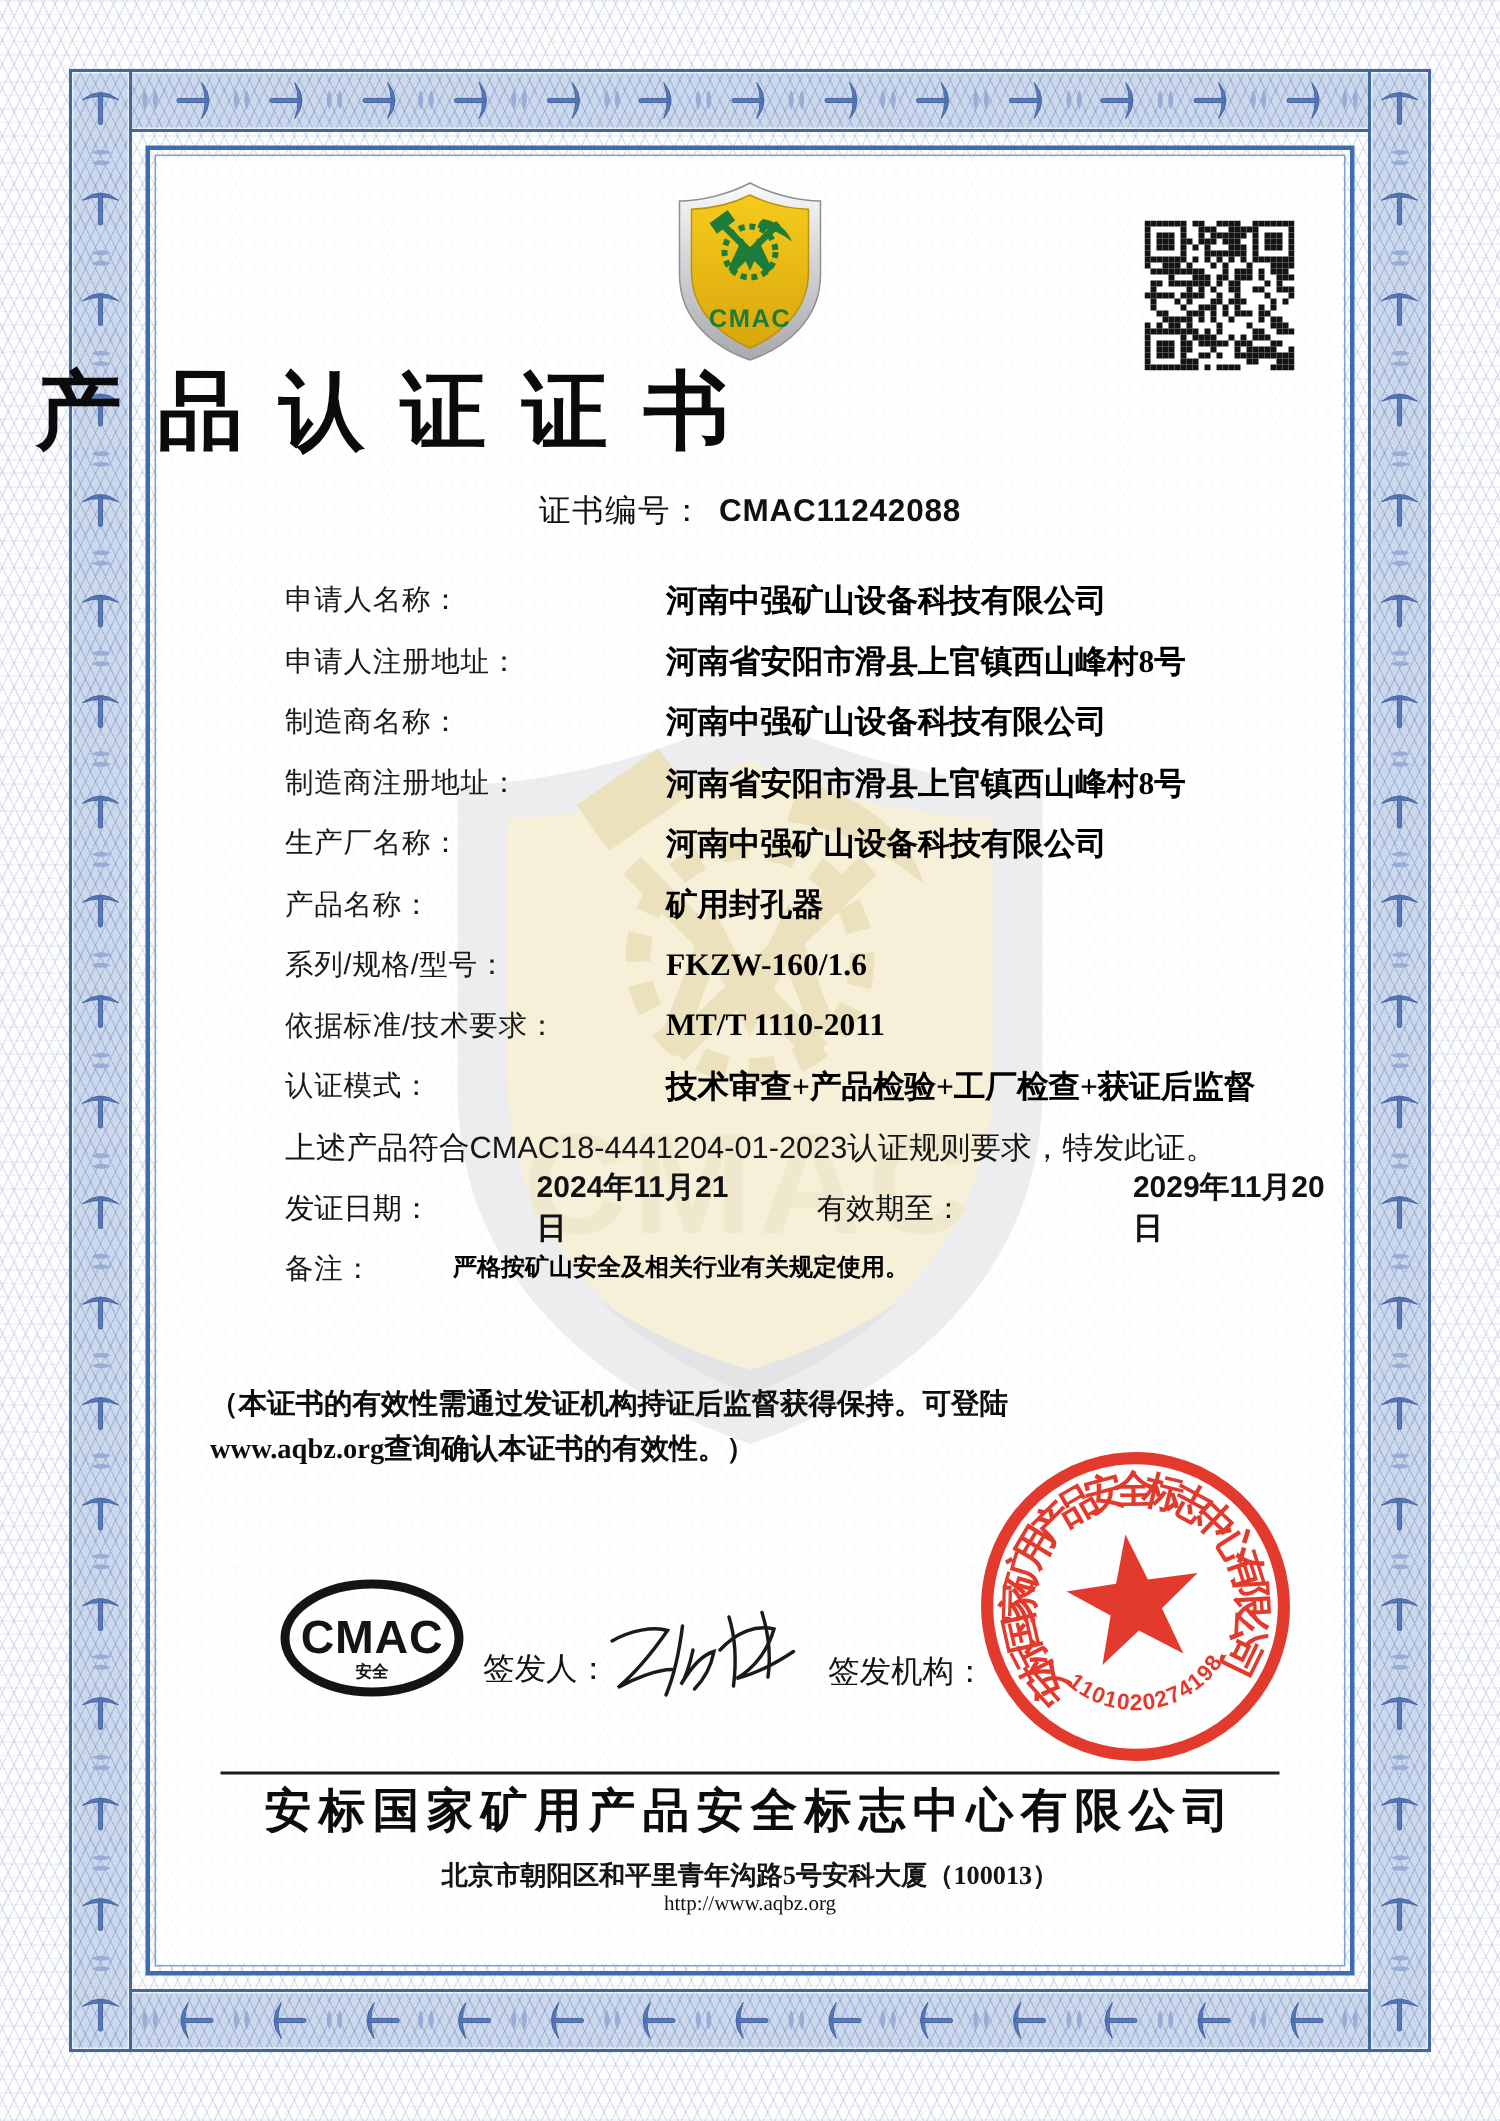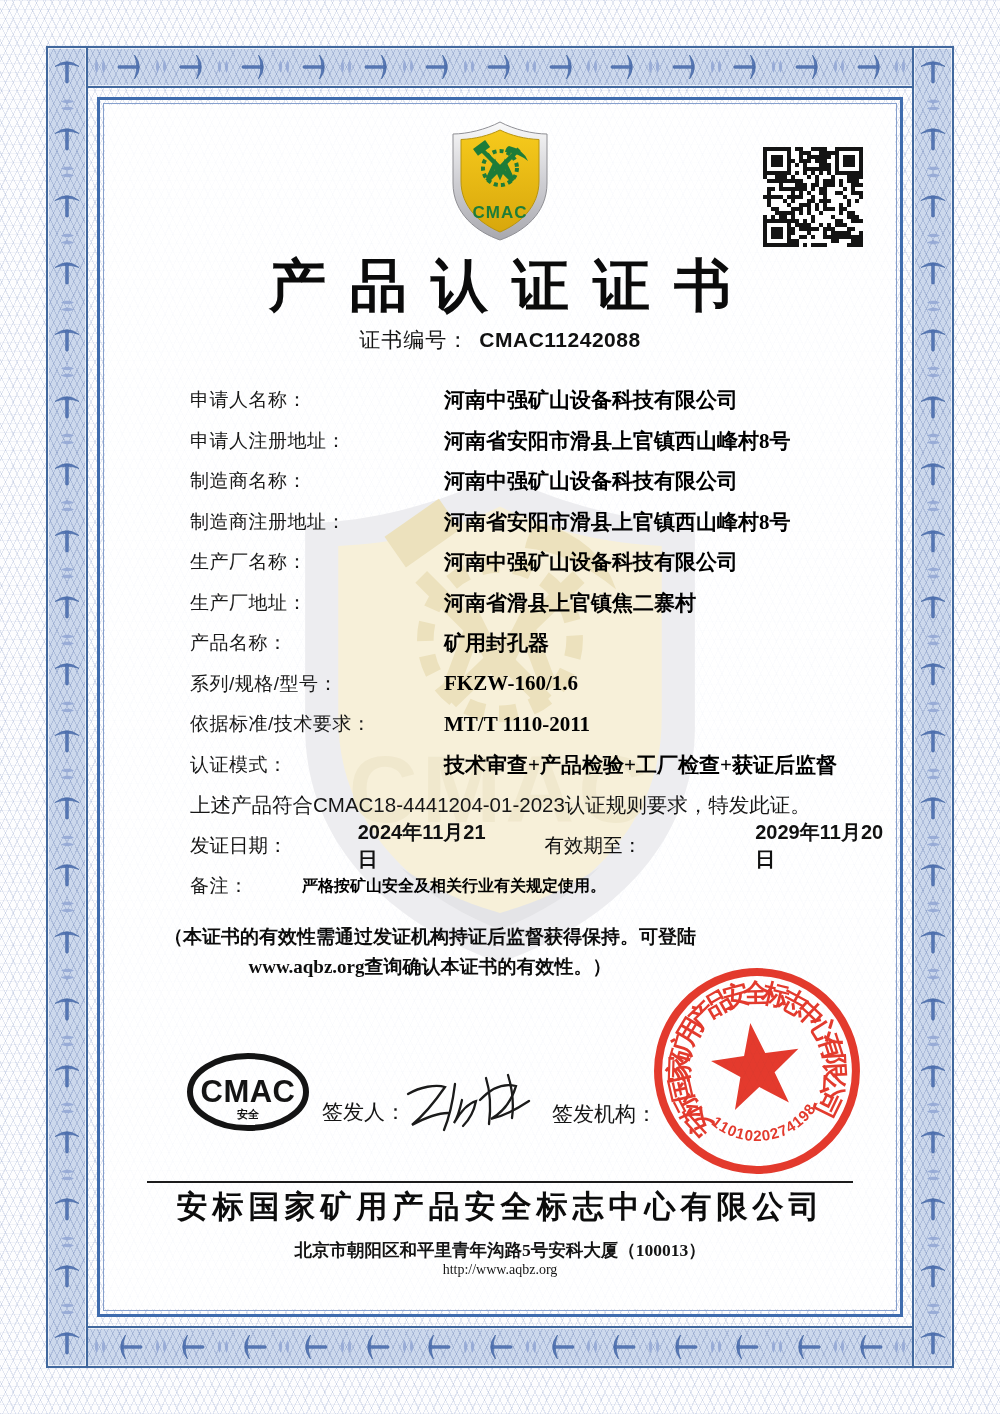--- a/index.html
+++ b/index.html
@@ -31,36 +31,36 @@
   .band-top .ic-pick{transform:rotate(90deg);}
   .band-bottom .ic-pick{transform:rotate(-90deg);}
   .band-left .ic-leaf,.band-right .ic-leaf{transform:rotate(90deg);}
   
   .frame-outer{position:absolute;left:97px;right:97px;top:97px;bottom:97px;border:3px solid #3f6cae;z-index:1;}
   .frame-inner{position:absolute;left:103px;right:103px;top:103px;bottom:103px;border:1px solid #86a0cd;z-index:1;}
   .content-bg{position:absolute;left:105px;right:105px;top:105px;bottom:105px;background:rgba(255,255,255,.87);z-index:1;}
   .wm{z-index:2;opacity:.95;}
   .fg{z-index:3;}
   
-  .cert-title{left:0;width:100%;top:248px;text-align:center;font-family:"Liberation Serif",serif;
+  .cert-title{left:0;width:100%;top:236px;text-align:left;font-family:"Liberation Serif",serif;
     font-weight:900;font-size:57px;letter-spacing:24px;padding-left:24px;box-sizing:border-box;color:#0b0b0b;}
   .certno-row{left:0;width:100%;top:326px;text-align:center;font-size:21px;}
   .certno-row .lab{letter-spacing:1px;}
   .certno-row .val{font-weight:700;margin-left:10px;letter-spacing:.5px;}
   
   .fields{left:190px;top:380px;width:706px;}
   .frow{display:flex;align-items:center;height:40.5px;gap:44px;}
   .flabel{width:210px;flex:none;font-size:19px;color:#191919;letter-spacing:.5px;}
   .flabel.narrow{width:68px;}
   .fvalue{font-family:"Liberation Serif",serif;font-weight:700;font-size:21px;color:#000;}
   .frow-plain{font-size:20.5px;color:#161616;}
   .dlabel{font-size:19.5px;}
   .dval{font-size:20px;font-weight:600;}
   
-  .note{left:140px;top:922px;width:580px;text-align:center;font-family:"Liberation Serif",serif;
+  .note{left:140px;top:922px;width:580px;text-align:left;font-family:"Liberation Serif",serif;
     font-weight:700;font-size:19px;line-height:30px;color:#0d0d0d;}
   
   .sign-label{font-size:21px;color:#151515;}
   
   .foot-line{left:147px;top:1181px;width:706px;height:2px;background:#1c1c1c;z-index:2;}
   .foot-company{left:0;width:100%;top:1186px;text-align:center;font-size:31px;font-weight:700;
     letter-spacing:5px;padding-left:1px;box-sizing:border-box;color:#0c0c0c;}
   .foot-address{left:0;width:100%;top:1238px;text-align:center;font-family:"Liberation Serif",serif;
     font-size:17.5px;font-weight:600;color:#141414;}
   .foot-url{left:0;width:100%;top:1262px;text-align:center;font-family:Liberation Serif, serif;font-size:14px;color:#141414;}
@@ -912,24 +912,20 @@
       </div>
     <div class="frow">
         <span class="flabel">制造商注册地址：</span>
         <span class="fvalue">河南省安阳市滑县上官镇西山峰村8号</span>
       </div>
     <div class="frow">
         <span class="flabel">生产厂名称：</span>
         <span class="fvalue">河南中强矿山设备科技有限公司</span>
       </div>
     <div class="frow">
-        <span class="flabel">生产厂地址：</span>
-        <span class="fvalue">河南省滑县上官镇焦二寨村</span>
-      </div>
-    <div class="frow">
         <span class="flabel">产品名称：</span>
         <span class="fvalue">矿用封孔器</span>
       </div>
     <div class="frow">
         <span class="flabel">系列/规格/型号：</span>
         <span class="fvalue">FKZW-160/1.6</span>
       </div>
     <div class="frow">
         <span class="flabel">依据标准/技术要求：</span>
         <span class="fvalue">MT/T 1110-2011</span>

